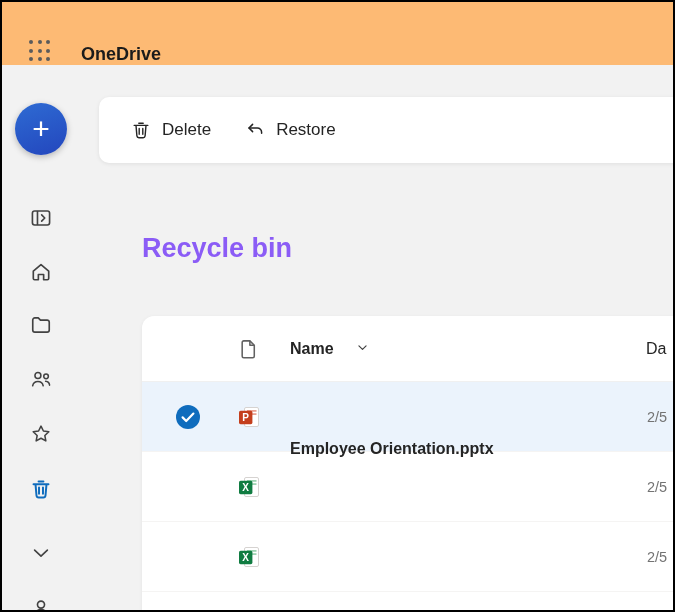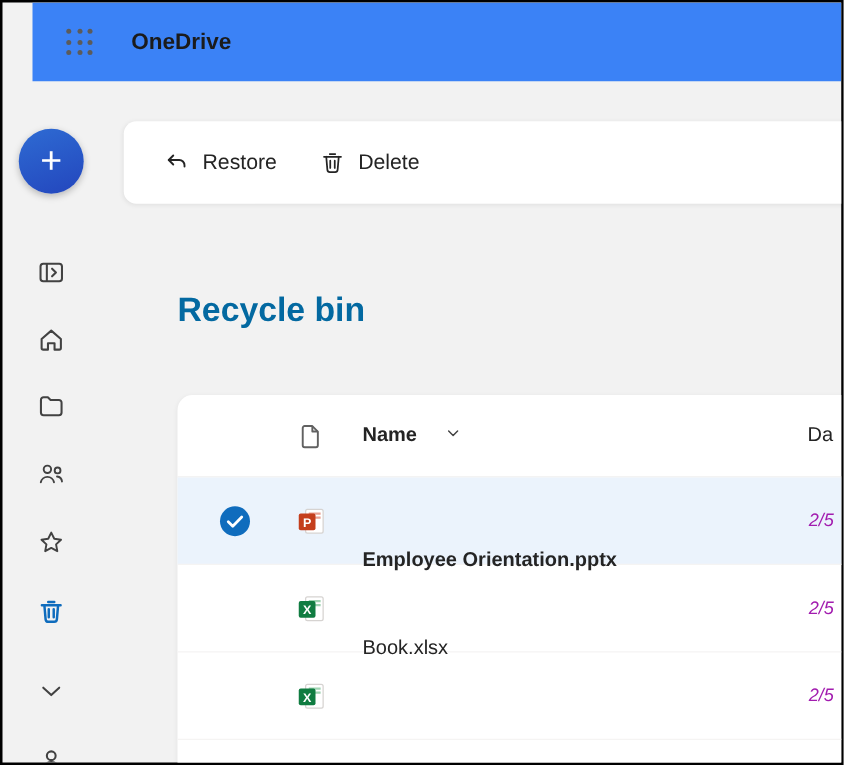--- a/index.html
+++ b/index.html
@@ -7,21 +7,21 @@
   .frame {
     position:relative; width:675px; height:612px;
     border:2px solid #000; overflow:hidden;
     background:#f2f2f2;
     font-family:"Liberation Sans", sans-serif;
     color:#242424;
   }
   
   .topbar {
     position:absolute; top:0; left:0; right:0; height:63px;
-    background:#3b82f6; display:flex; align-items:center;margin-left:24px;
+    background:#fdba74; display:flex; align-items:flex-end;
   }
   .waffle {
     margin-left:23px; display:grid;
     grid-template-columns:repeat(3,4px); grid-auto-rows:4px; gap:4.5px;
     cursor:pointer; padding:4px;
   }
   .waffle i { width:4px; height:4px; background:#5b5b5b; border-radius:50%; }
   .app-title { margin-left:27px; font-size:18px; font-weight:700; color:#1b1b1b; }
 
   
@@ -46,21 +46,21 @@
   .tb-btn {
     display:flex; align-items:center; gap:11px;
     font-size:17px; color:#242424; padding:9px 14px;
     border-radius:6px; cursor:pointer;
   }
   .tb-btn svg { width:20px; height:20px; display:block; }
 
   
   .page-title {
     position:absolute; left:140px; top:231px;
-    font-size:27px; font-weight:700; color:#0369a1;
+    font-size:27px; font-weight:700; color:#8b5cf6;
   }
   .card {
     position:absolute; left:140px; top:314px; right:-12px; bottom:-12px;
     background:#fff; border-radius:12px;
     box-shadow:0 1px 4px rgba(0,0,0,.06);
   }
   .thead {
     position:absolute; top:0; left:0; right:0; height:66px;
     border-bottom:1px solid #f0f0f0;
   }
@@ -86,23 +86,22 @@
   .ficon { position:absolute; left:95px; top:23px; width:24px; height:24px; }
   .fname {
     position:absolute; left:148px; top:0; height:70px;
     display:flex; align-items:center; font-size:16px; color:#242424;
     white-space:nowrap;
     margin-top:32px;
   }
   .row.selected .fname { font-weight:700; }
   .fdate {
     position:absolute; left:505px; top:0; height:70px;
-    display:flex; align-items:center; font-size:14.5px; color:#a21caf;
+    display:flex; align-items:center; font-size:14.5px; color:#737373;
     white-space:nowrap;
-    font-style:italic;
   }
   svg text { font-family:"Liberation Sans", sans-serif; font-weight:bold; }
 </style>
 </head>
 <body>
 
 <div class="frame">
 
   <div class="topbar">
     <div class="waffle">
@@ -171,36 +170,36 @@
   </div>
 
   <div class="rail-icon" style="top:596px">
     <span><svg viewBox="0 0 20 20">
       <circle cx="10" cy="6" r="3.2" fill="none" stroke="#424242" stroke-width="1.5"></circle>
       <path d="M3.4 17.2 a6.6 6.6 0 0 1 13.2 0" fill="none" stroke="#424242" stroke-width="1.5" stroke-linecap="round"></path>
     </svg></span>
   </div>
 
   <div class="toolbar">
+    <div class="tb-btn">
+      <span>
+          <svg viewBox="0 0 20 20">
+        <path d="M7.8 3.2 h4.4 M3.2 5.4 h13.6 M5 5.4 l.9 10.5 a2 2 0 0 0 2 1.8 h4.2 a2 2 0 0 0 2 -1.8 l.9 -10.5 M8.2 8.5 v5.8 M11.8 8.5 v5.8" stroke="#242424" stroke-width="1.4" fill="none" stroke-linecap="round"></path>
+      </svg>
+        </span>
+      <span>Delete</span>
+    </div>
     <div class="tb-btn">
       <span>
           <svg viewBox="0 0 20 20">
         <path d="M7.6 4.4 L4 8 l3.6 3.6" fill="none" stroke="#242424" stroke-width="1.5" stroke-linecap="round" stroke-linejoin="round"></path>
         <path d="M4 8 h8.4 a4.2 4.2 0 0 1 4.2 4.2 v 1" fill="none" stroke="#242424" stroke-width="1.5" stroke-linecap="round"></path>
       </svg>
         </span>
       <span>Restore</span>
-    </div>
-    <div class="tb-btn">
-      <span>
-          <svg viewBox="0 0 20 20">
-        <path d="M7.8 3.2 h4.4 M3.2 5.4 h13.6 M5 5.4 l.9 10.5 a2 2 0 0 0 2 1.8 h4.2 a2 2 0 0 0 2 -1.8 l.9 -10.5 M8.2 8.5 v5.8 M11.8 8.5 v5.8" stroke="#242424" stroke-width="1.4" fill="none" stroke-linecap="round"></path>
-      </svg>
-        </span>
-      <span>Delete</span>
     </div>
   </div>
 
   <div class="page-title">Recycle bin</div>
 
   <div class="card">
 
     <div class="thead">
       <span class="doc-icon"><svg viewBox="0 0 20 20">
         <path d="M5.2 2.6 h5.6 l4 4 V16.6 a1.4 1.4 0 0 1 -1.4 1.4 H5.2 a1.4 1.4 0 0 1 -1.4 -1.4 V4 a1.4 1.4 0 0 1 1.4 -1.4 Z" fill="none" stroke="#616161" stroke-width="1.4" stroke-linejoin="round"></path>
@@ -234,21 +233,20 @@
     </div>
 
     <div class="row row-2">
       <span class="ficon"><svg viewBox="0 0 24 24">
         <rect x="7.5" y="2.5" width="14" height="19" rx="1.5" fill="#fff" stroke="#d6d3d1" stroke-width="1"></rect>
         <rect x="10" y="5" width="9.5" height="1.8" fill="#9fd3b2"></rect>
         <rect x="10" y="8.2" width="9.5" height="1.8" fill="#9fd3b2"></rect>
         <rect x="2" y="5.8" width="13.4" height="13.4" rx="1.6" fill="#107c41"></rect>
         <text x="8.7" y="16.4" fill="#ffffff" font-size="10" text-anchor="middle">X</text>
       </svg></span>
-      <span class="fname">Book.xlsx</span>
       <span class="fdate">2/5</span>
     </div>
 
     <div class="row row-3">
       <span class="ficon"><svg viewBox="0 0 24 24">
         <rect x="7.5" y="2.5" width="14" height="19" rx="1.5" fill="#fff" stroke="#d6d3d1" stroke-width="1"></rect>
         <rect x="10" y="5" width="9.5" height="1.8" fill="#9fd3b2"></rect>
         <rect x="10" y="8.2" width="9.5" height="1.8" fill="#9fd3b2"></rect>
         <rect x="2" y="5.8" width="13.4" height="13.4" rx="1.6" fill="#107c41"></rect>
         <text x="8.7" y="16.4" fill="#ffffff" font-size="10" text-anchor="middle">X</text>

